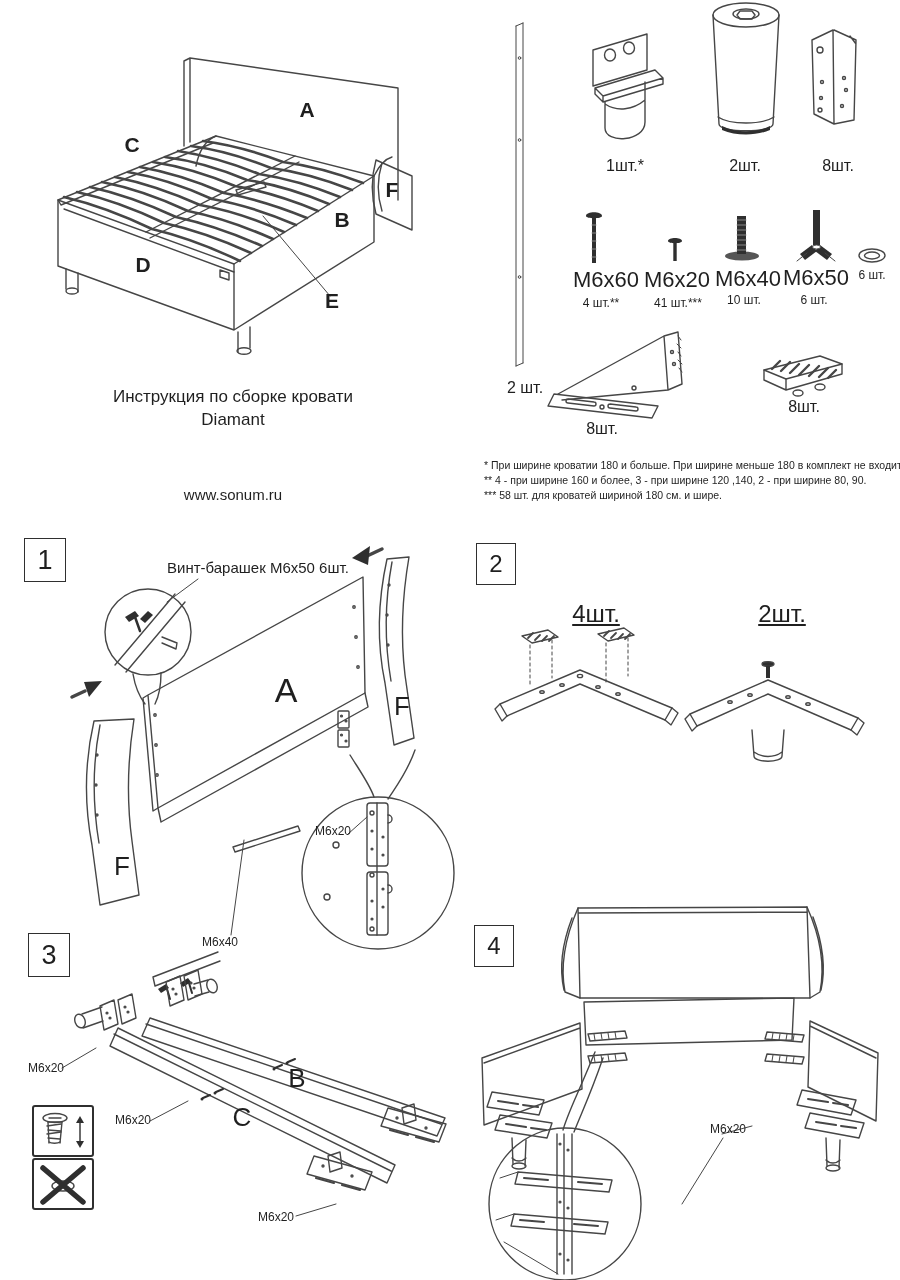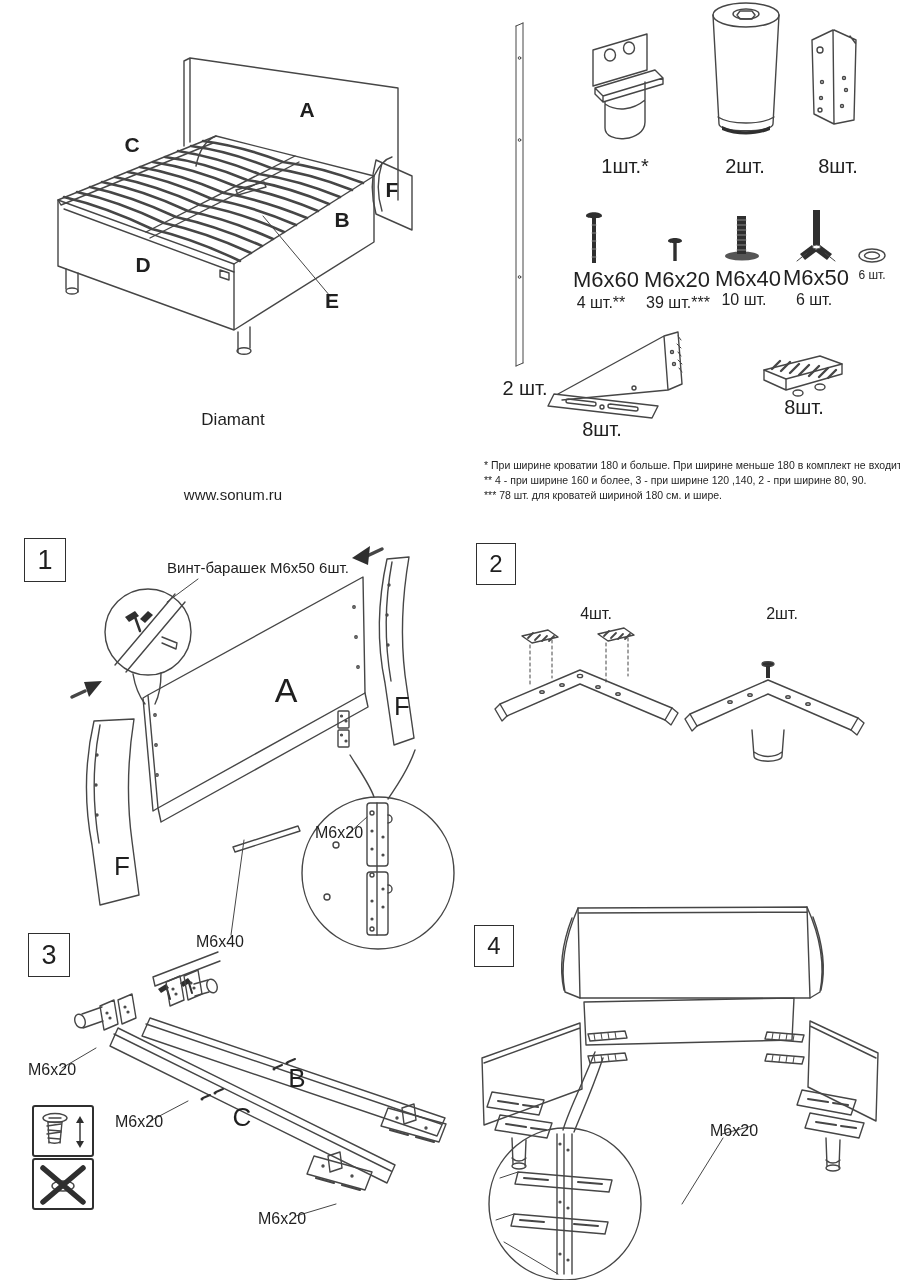--- a/index.html
+++ b/index.html
@@ -9,26 +9,26 @@
   .draw{stroke:#464646;fill:none;stroke-width:1.4;stroke-linecap:round;stroke-linejoin:round;}
   .thin{stroke-width:1;}
   .fill{fill:#2f2f2f;stroke:none;}
   .lbl{position:absolute;white-space:nowrap;color:#1f1f1f;}
   .ctr{transform:translate(-50%,-50%);}
   .numbox{position:absolute;border:1.6px solid #2f2f2f;background:#fff;display:flex;
           align-items:center;justify-content:center;font-size:27px;}
   .warnbox{position:absolute;border:2px solid #2f2f2f;border-radius:3px;background:#fff;
            display:flex;align-items:center;justify-content:center;}
   .f10{font-size:10.5px;font-weight:500;}
-  .f13{font-size:16px;}
+  .f13{font-size:12px;}
   .f15{font-size:15px;}
   .f17{font-size:17px;}
-  .f20{font-size:20px;}
+  .f20{font-size:16px;}
   .f22{font-size:22px;}
-  .f24{font-size:16px;}
+  .f24{font-size:24px;text-decoration:underline;}
   .f26{font-size:26px;font-weight:500;}
   .f21b{font-size:21px;font-weight:600;}
   .f34{font-size:34px;font-weight:500;}
 </style>
 </head>
 <body>
 
 <div id="page">
 
   <svg class="asvg" style="left:20px;top:30px" width="440" height="335" viewBox="0 0 440 335">
@@ -59,20 +59,21 @@
       <path class="thin" d="M310,266 L243,186"></path>
     </g>
   </svg>
   <div class="lbl ctr f21b" style="left:307px;top:110px">A</div>
   <div class="lbl ctr f21b" style="left:132px;top:145px">C</div>
   <div class="lbl ctr f21b" style="left:392px;top:190px">F</div>
   <div class="lbl ctr f21b" style="left:342px;top:220px">B</div>
   <div class="lbl ctr f21b" style="left:143px;top:265px">D</div>
   <div class="lbl ctr f21b" style="left:332px;top:301px">E</div>
 
+  <div class="lbl ctr f17" style="left:233px;top:397px">Инструкция по сборке кровати</div>
   <div class="lbl ctr f17" style="left:233px;top:420px">Diamant</div>
   <div class="lbl ctr f15" style="left:233px;top:494px">www.sonum.ru</div>
 
   <svg class="asvg" style="left:510px;top:22px" width="24" height="352" viewBox="0 0 24 352">
     <g class="draw thin">
         <path d="M6,4 L6,344 M13,1 L13,341 M6,4 L13,1 M6,344 L13,341"></path>
     <circle cx="9.5" cy="36" r="1.3"></circle>
         <circle cx="9.5" cy="118" r="1.3"></circle>
         <circle cx="9.5" cy="255" r="1.3"></circle>
       </g>
@@ -154,32 +155,32 @@
     </g>
   </svg>
 
   <div class="lbl ctr f20" style="left:525px;top:388px">2 шт.</div>
   <div class="lbl ctr f20" style="left:625px;top:166px">1шт.*</div>
   <div class="lbl ctr f20" style="left:745px;top:166px">2шт.</div>
   <div class="lbl ctr f20" style="left:838px;top:166px">8шт.</div>
   <div class="lbl ctr f22" style="left:606px;top:280px">M6x60</div>
   <div class="lbl ctr f13" style="left:601px;top:303px">4 шт.**</div>
   <div class="lbl ctr f22" style="left:677px;top:280px">M6x20</div>
-  <div class="lbl ctr f13" style="left:678px;top:303px">39 шт.***</div>
+  <div class="lbl ctr f13" style="left:678px;top:303px">41 шт.***</div>
   <div class="lbl ctr f22" style="left:748px;top:279px">M6x40</div>
   <div class="lbl ctr f13" style="left:744px;top:300px">10 шт.</div>
   <div class="lbl ctr f22" style="left:816px;top:278px">M6x50</div>
   <div class="lbl ctr f13" style="left:814px;top:300px">6 шт.</div>
   <div class="lbl ctr" style="left:872px;top:275px;font-size:12px">6 шт.</div>
   <div class="lbl ctr f20" style="left:602px;top:429px">8шт.</div>
   <div class="lbl ctr f20" style="left:804px;top:407px">8шт.</div>
 
   <div class="lbl f10" style="left:484px;top:459px">* При ширине кроватии 180 и больше. При ширине меньше  180 в комплект не входит.</div>
   <div class="lbl f10" style="left:484px;top:474px">** 4 - при ширине 160 и более, 3 - при ширине 120 ,140, 2 - при ширине 80, 90.</div>
-  <div class="lbl f10" style="left:484px;top:489px">*** 78 шт. для кроватей шириной 180 см. и шире.</div>
+  <div class="lbl f10" style="left:484px;top:489px">*** 58 шт. для кроватей шириной 180 см. и шире.</div>
 
   <div class="numbox" style="left:24px;top:538px;width:40px;height:42px">
     <span>1</span>
   </div>
   <div class="lbl f15" style="left:167px;top:559px">Винт-барашек М6х50 6шт.</div>
   <svg class="asvg" style="left:55px;top:545px" width="406" height="462" viewBox="0 0 406 462">
     <g class="draw">
 
       <path style="stroke-width:3.5" d="M327,4 L312,11"></path>
       <polygon class="fill" points="315,1 297,13 313,20"></polygon>

